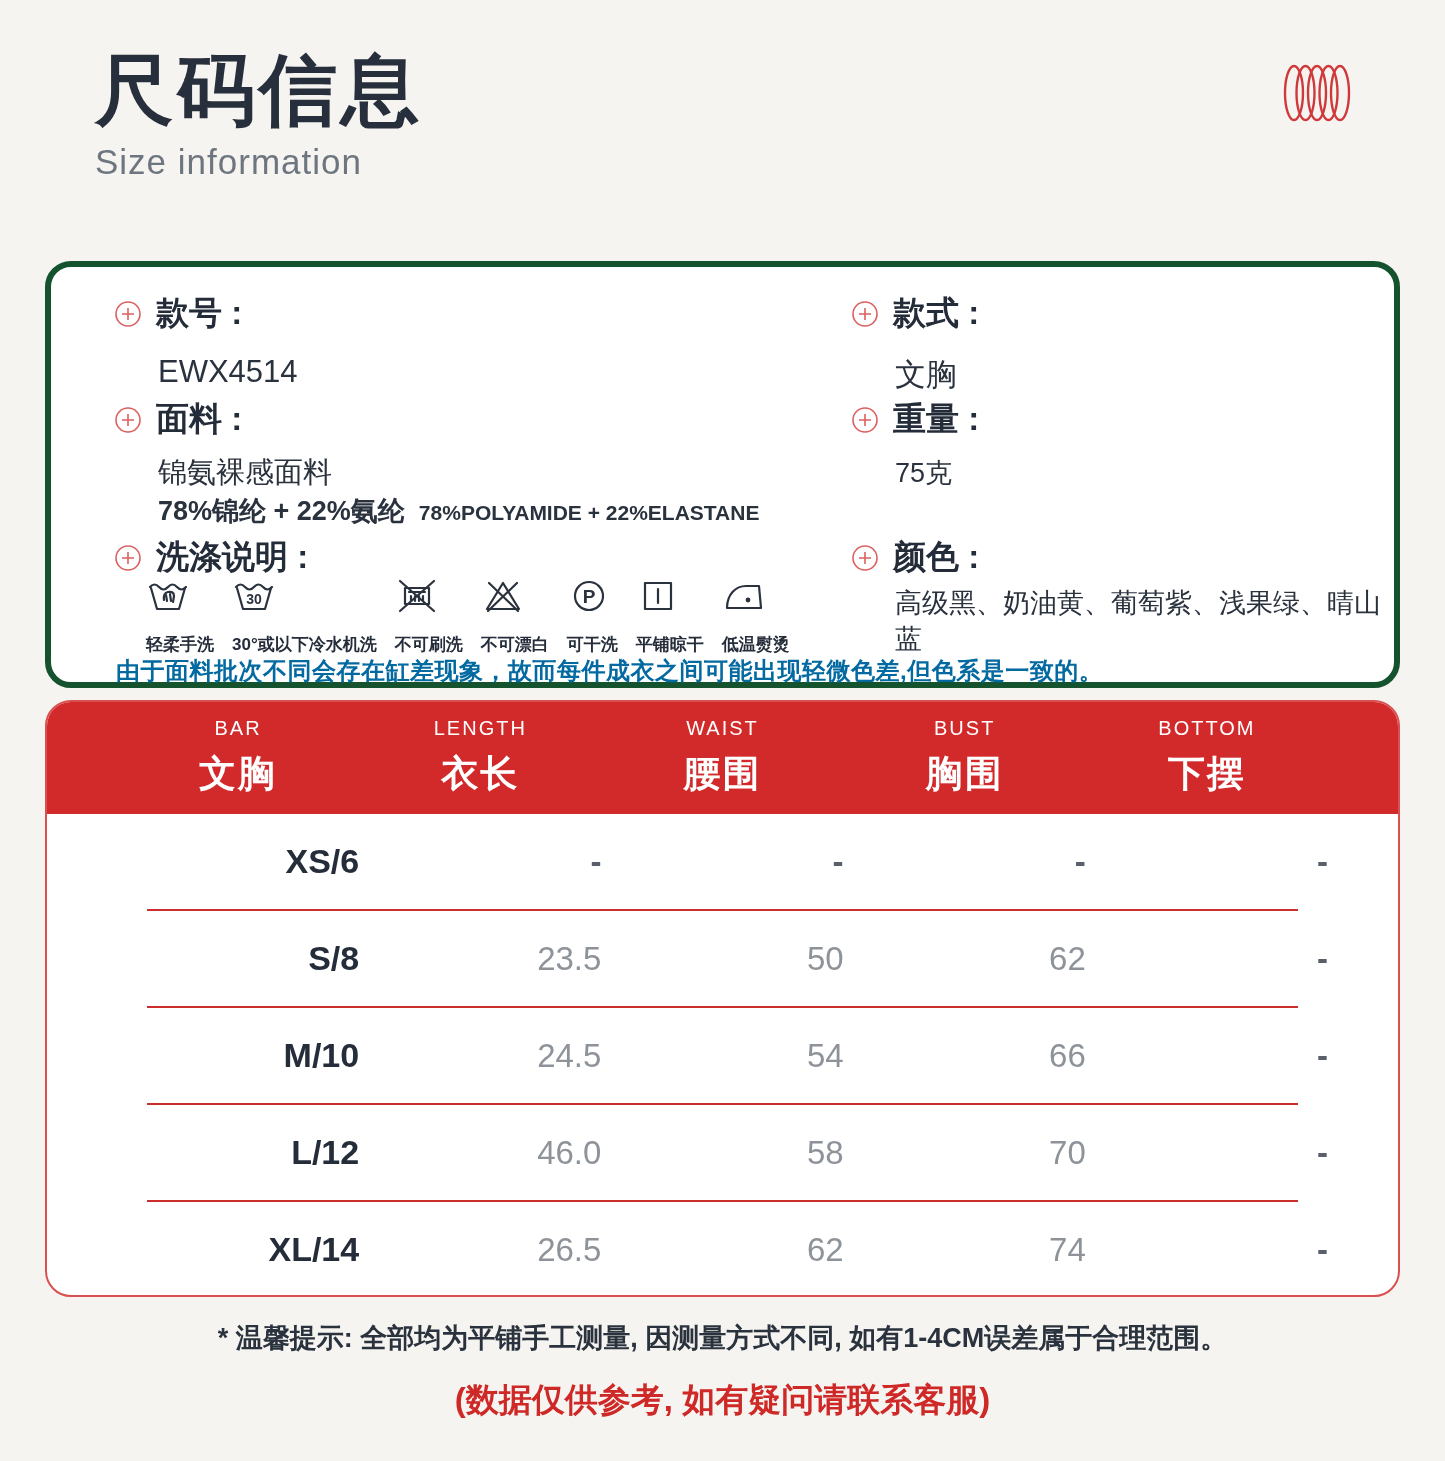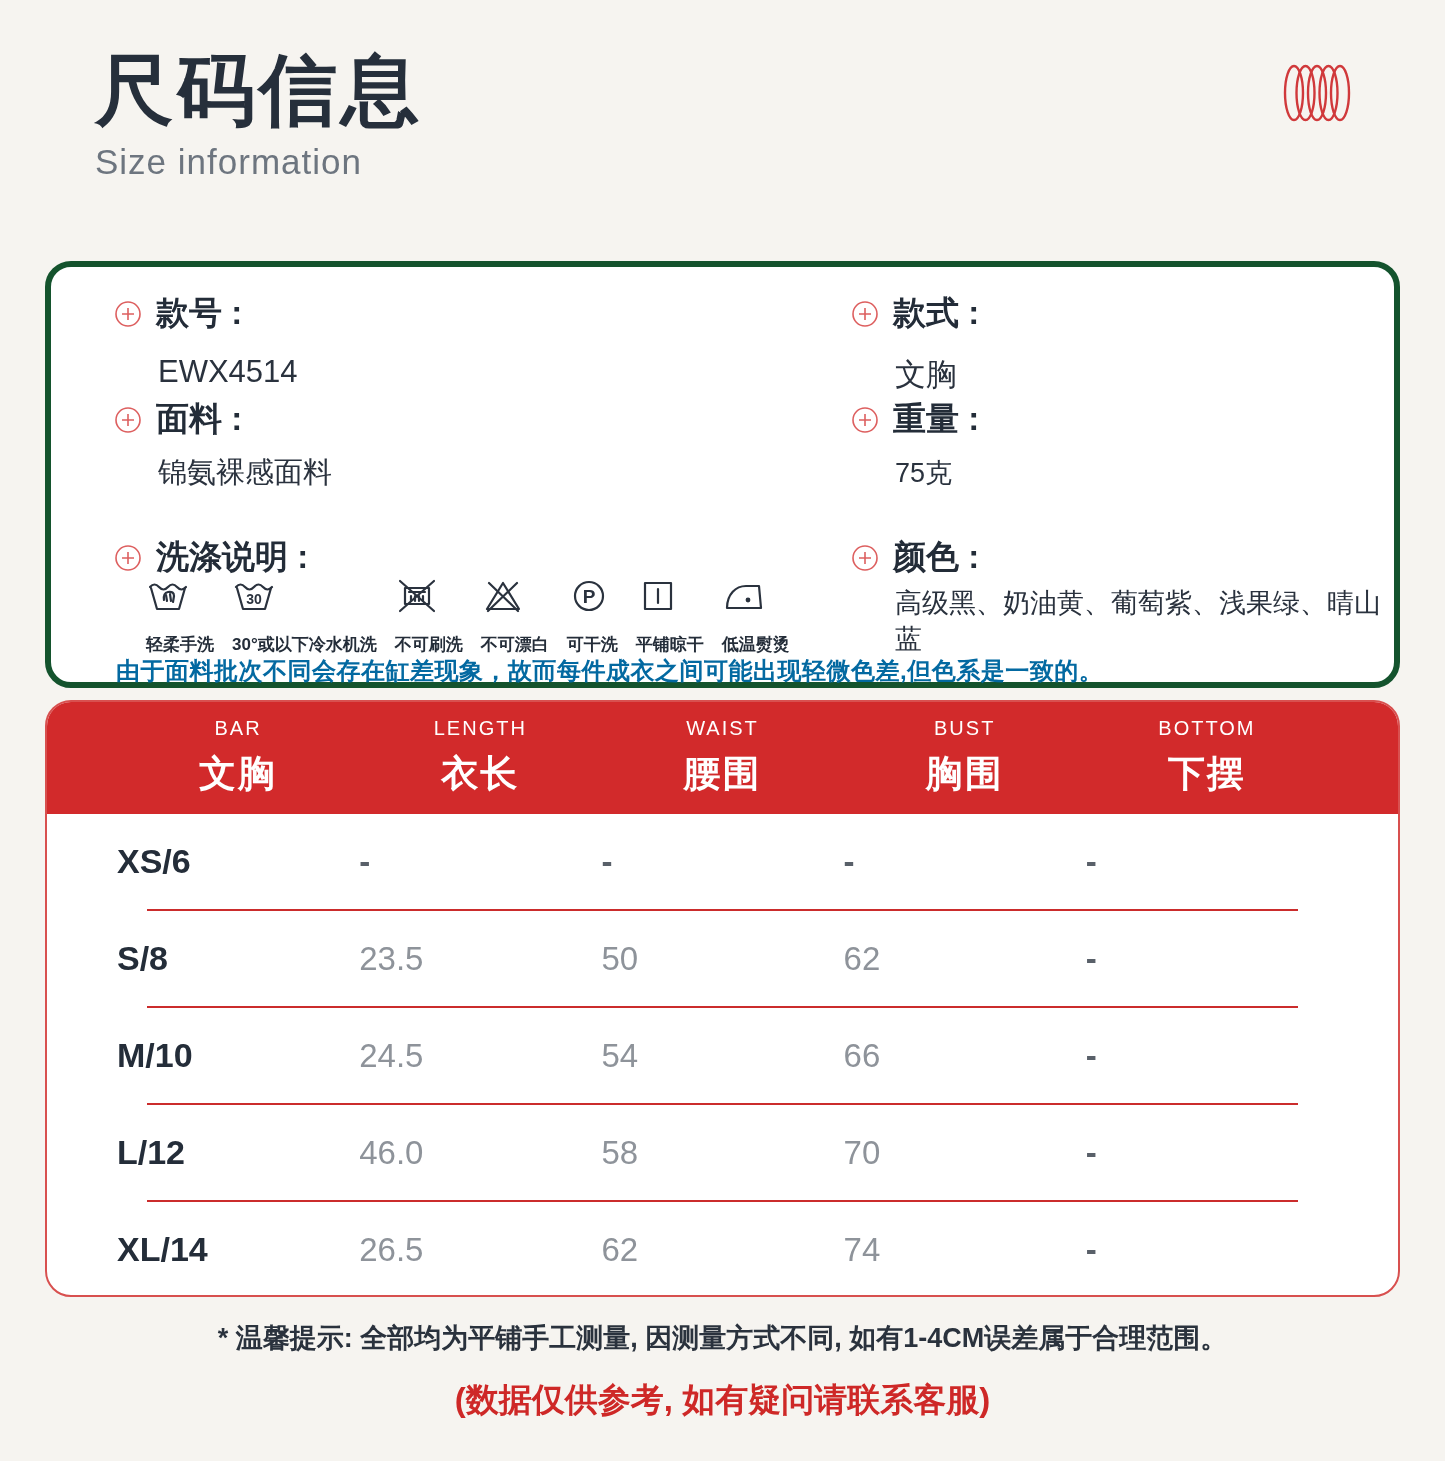--- a/index.html
+++ b/index.html
@@ -32,21 +32,21 @@
 
   
   .table-card{position:absolute;left:45px;top:700px;width:1355px;height:597px;border:2px solid #d8504f;
               border-radius:26px;box-sizing:border-box;overflow:hidden;background:#ffffff;}
   .t-head{height:112px;background:#d22a2b;display:grid;grid-template-columns:repeat(5,1fr);
           padding:0 70px;align-items:center;}
   .th{display:flex;flex-direction:column;align-items:center;gap:9px;color:#ffffff;}
   .th .en{font-size:20px;font-weight:400;letter-spacing:2px;}
   .th .cn{font-size:37px;font-weight:800;letter-spacing:2px;}
   .t-row{height:95px;display:grid;grid-template-columns:repeat(5,1fr);padding:0 70px;align-items:center;}
-  .t-row .cell{text-align:left;}
+  .t-row .cell{text-align:right;}
   .cell.size{font-size:34px;font-weight:800;color:#242d39;}
   .cell.num{font-size:33px;font-weight:400;color:#8e939a;}
   .cell.dash{font-size:33px;font-weight:700;color:#596069;}
   .sep{height:2px;background:#cb2c2c;margin:0 100px;}
 
   
   .foot{position:absolute;left:0;top:1320px;width:1445px;text-align:center;}
   .foot .tip{font-size:27px;font-weight:800;color:#2a323d;}
   .foot .ref{margin-top:22px;font-size:33px;font-weight:800;color:#ce2827;}
 
@@ -96,20 +96,23 @@
               <g fill="none" stroke="#dd5f5f" stroke-width="1.6">
                 <circle cx="14" cy="14" r="12"></circle>
                 <path d="M14 8 V20 M8 14 H20"></path>
               </g>
             </svg>
         </span>
         <span class="flabel">面料 :</span>
       </div>
     </div>
     <div class="fblock fvalue" style="left:107px;top:186px;font-size:29px;">锦氨裸感面料</div>
+    <div class="fblock comp" style="left:107px;top:226px;">
+      <span class="cn">78%锦纶 + 22%氨纶</span><span class="en">78%POLYAMIDE + 22%ELASTANE</span>
+    </div>
 
     <div class="fblock" style="left:63px;top:268px;">
       <div class="frow">
         <span class="plus">
           <svg width="28" height="28" viewBox="0 0 28 28">
               <g fill="none" stroke="#dd5f5f" stroke-width="1.6">
                 <circle cx="14" cy="14" r="12"></circle>
                 <path d="M14 8 V20 M8 14 H20"></path>
               </g>
             </svg>

